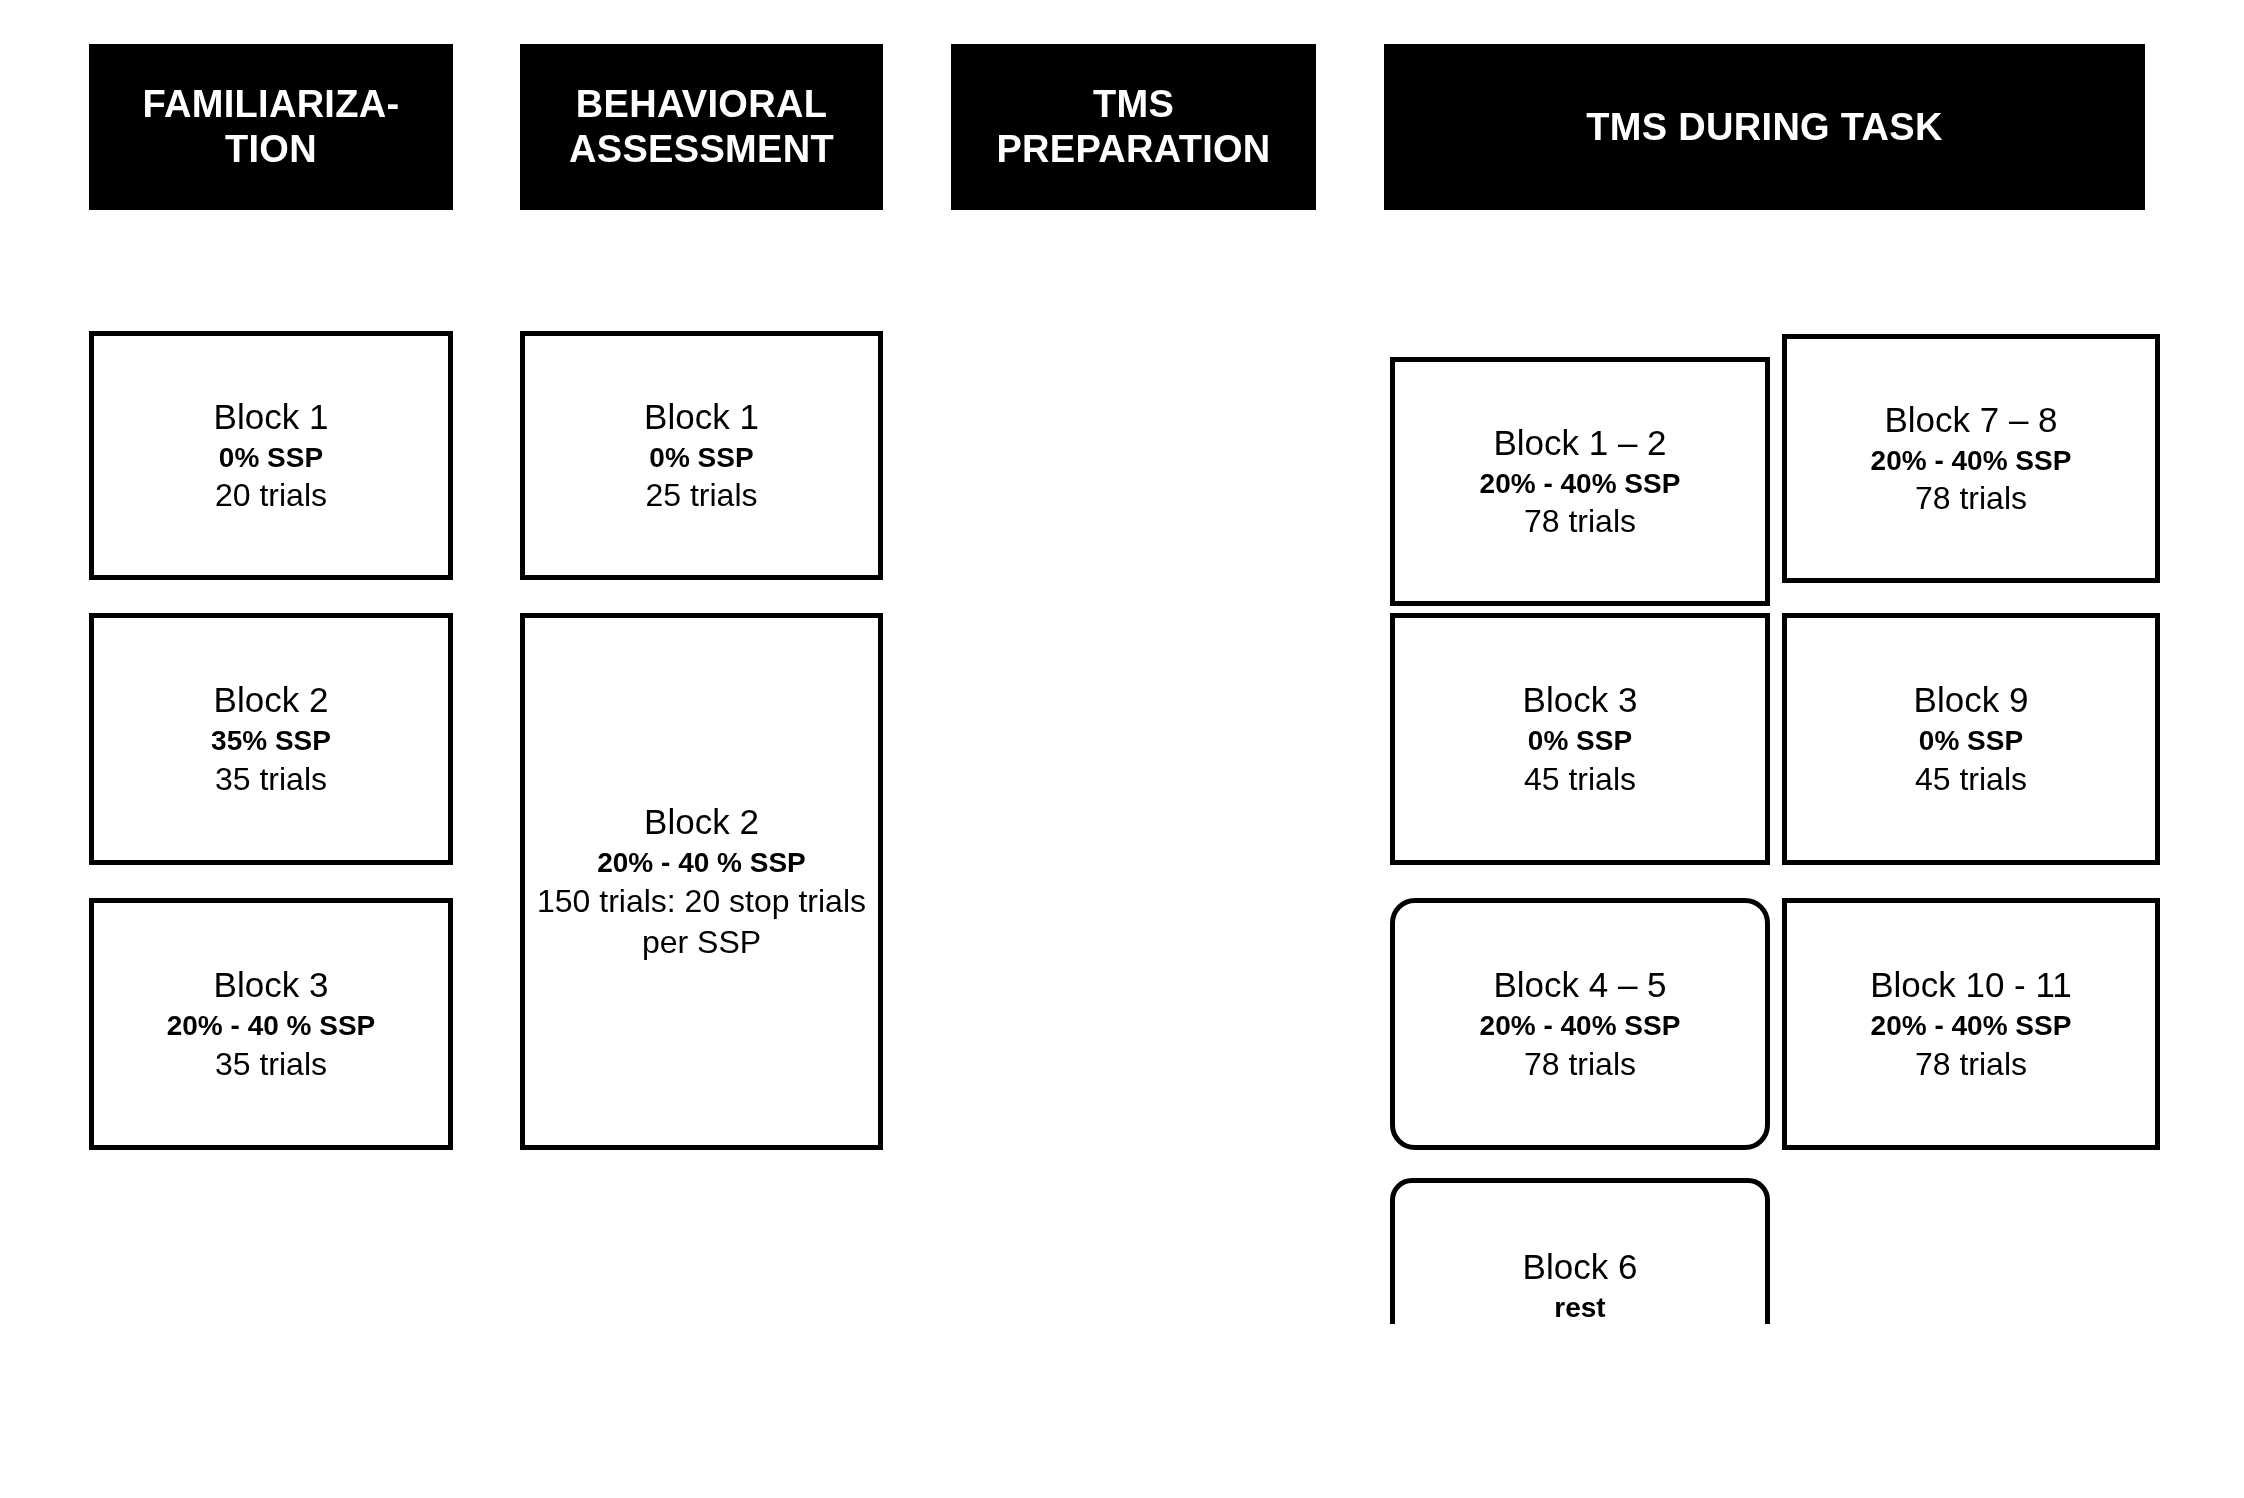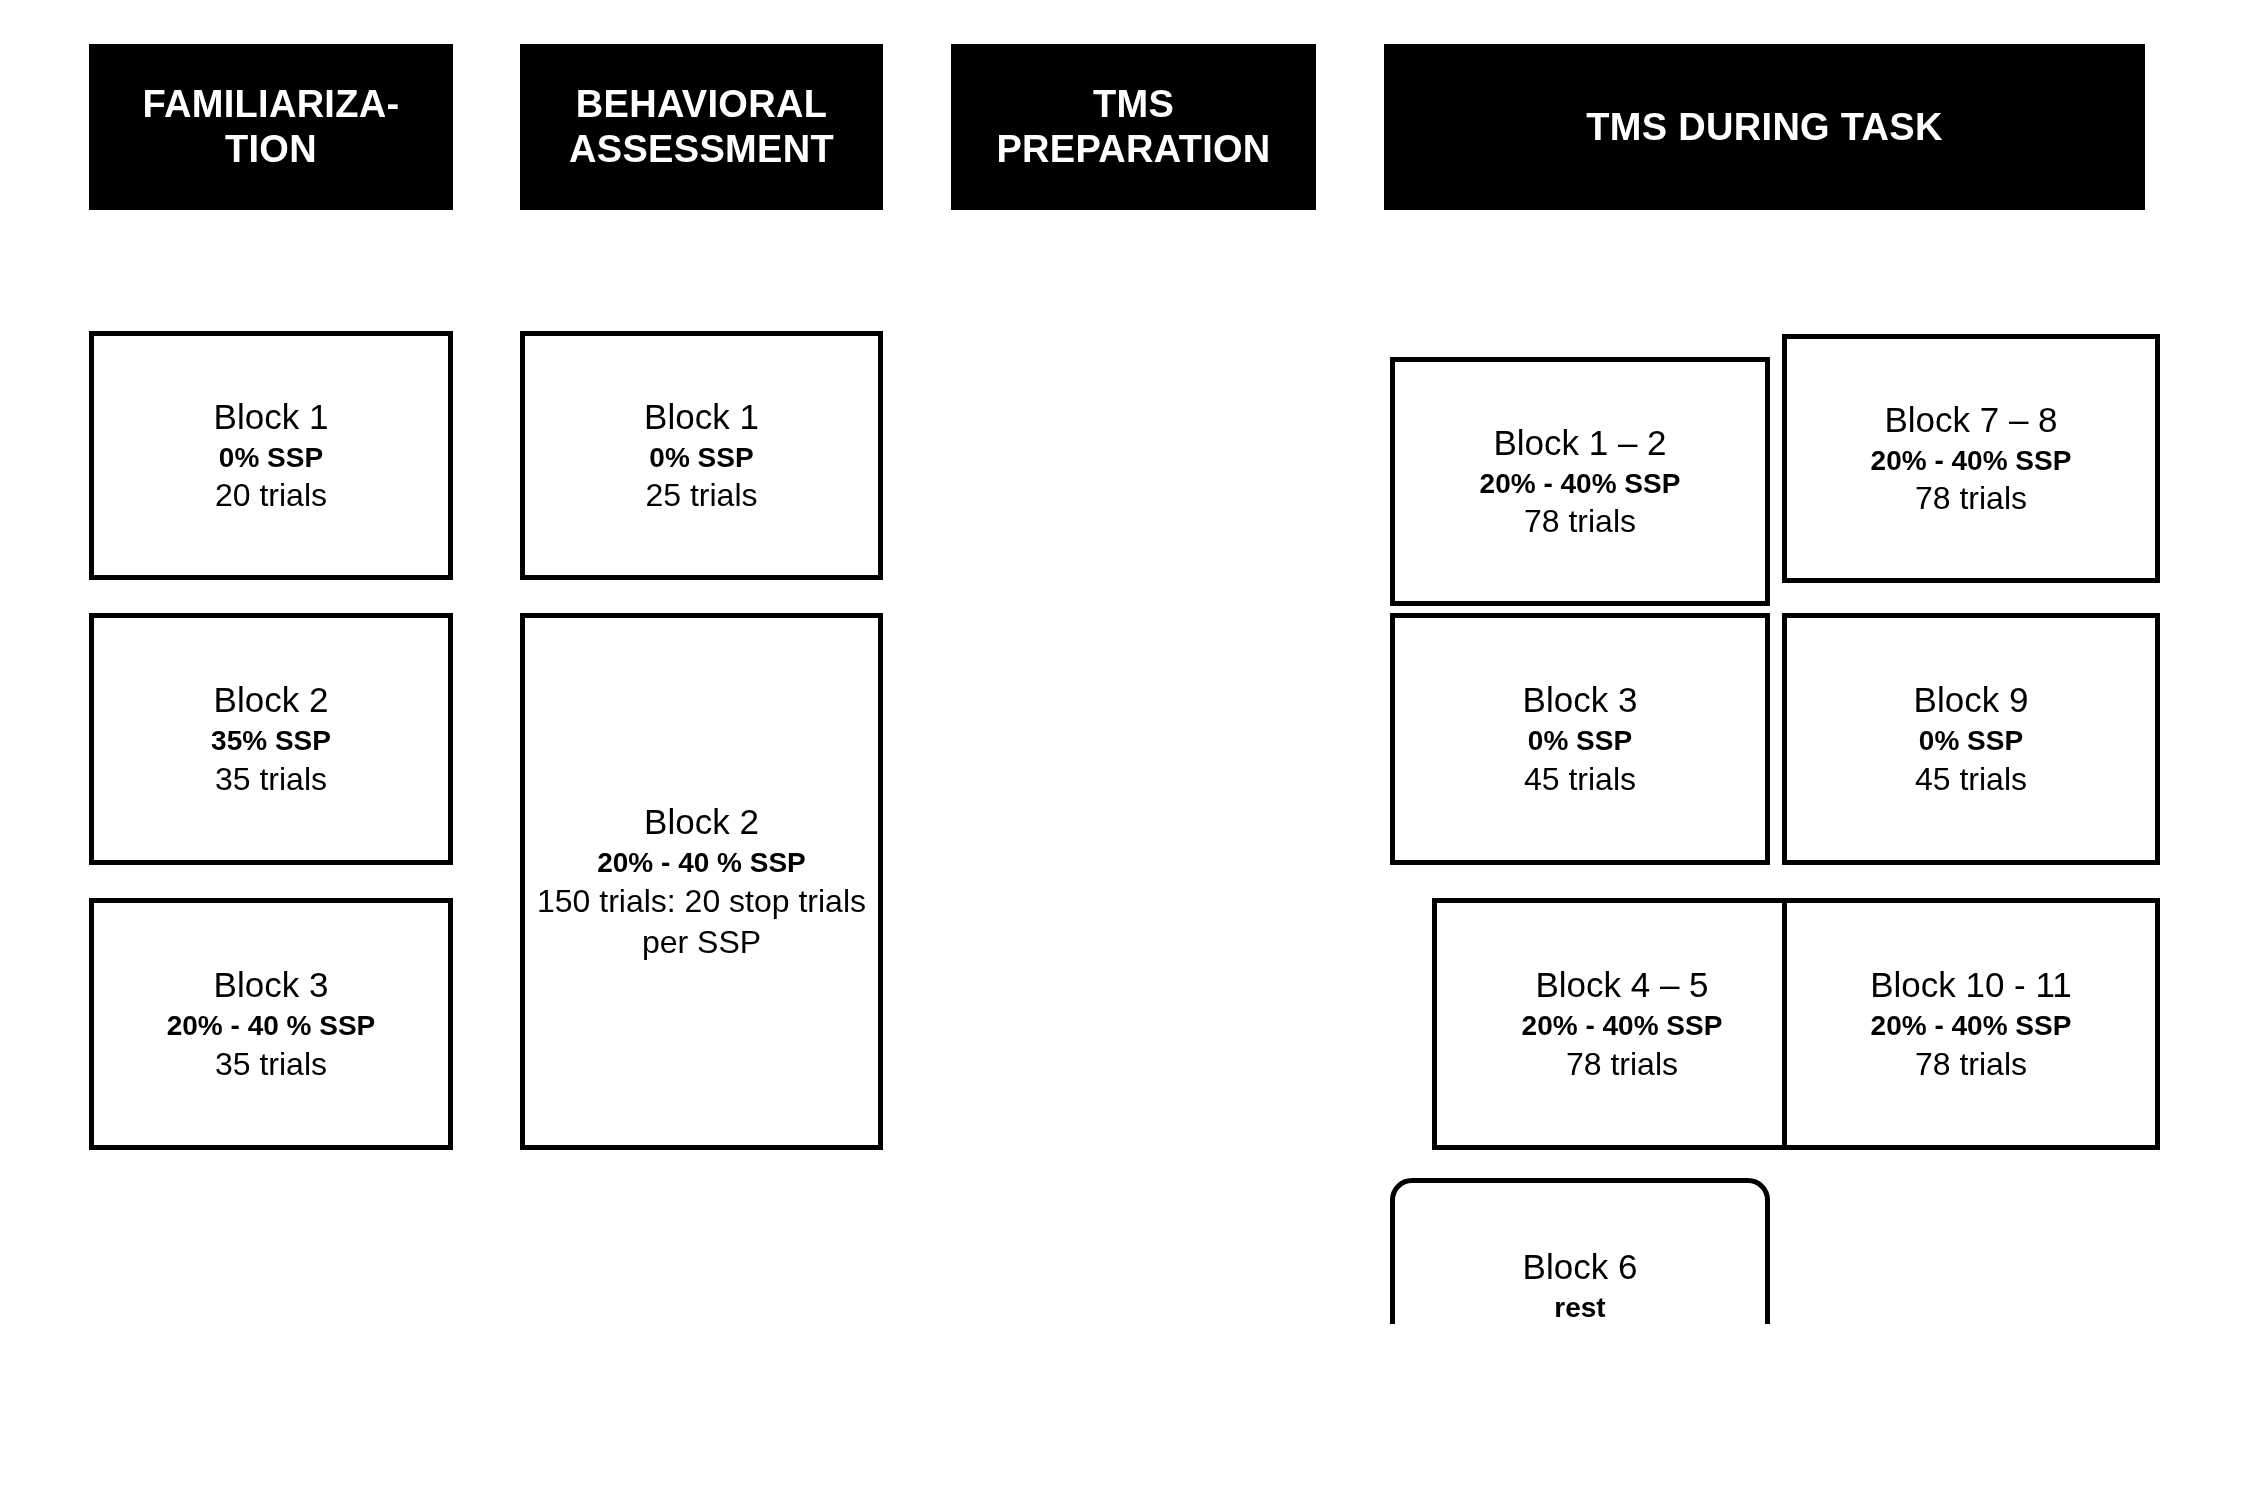--- a/index.html
+++ b/index.html
@@ -126,21 +126,21 @@
   <div class="block-box" id="block-5" style="left: 1390px; top: 329px; width: 380px; height: 249px; margin-top: 28px;">
     <div class="block-name">Block 1 – 2</div>
     <div class="block-condition">20% - 40% SSP</div>
     <div class="block-trials">78 trials</div>
   </div>
   <div class="block-box" id="block-6" style="left: 1390px; top: 613px; width: 380px; height: 252px;">
     <div class="block-name">Block 3</div>
     <div class="block-condition">0% SSP</div>
     <div class="block-trials">45 trials</div>
   </div>
-  <div class="block-box" id="block-7" style="left: 1432px; top: 898px; width: 380px; height: 252px;">
+  <div class="block-box" id="block-7" style="left: 1390px; top: 898px; width: 380px; height: 252px; border-radius: 25px;">
     <div class="block-name">Block 4 – 5</div>
     <div class="block-condition">20% - 40% SSP</div>
     <div class="block-trials">78 trials</div>
   </div>
   <div class="block-box" id="block-8" style="left: 1390px; top: 1178px; width: 380px; height: 255px; border-radius: 22px;">
     <div class="block-name">Block 6</div>
     <div class="block-condition">rest</div>
     <div class="block-trials">60 trials</div>
   </div>
   <div class="block-box" id="block-9" style="left: 1782px; top: 334px; width: 378px; height: 249px;">

